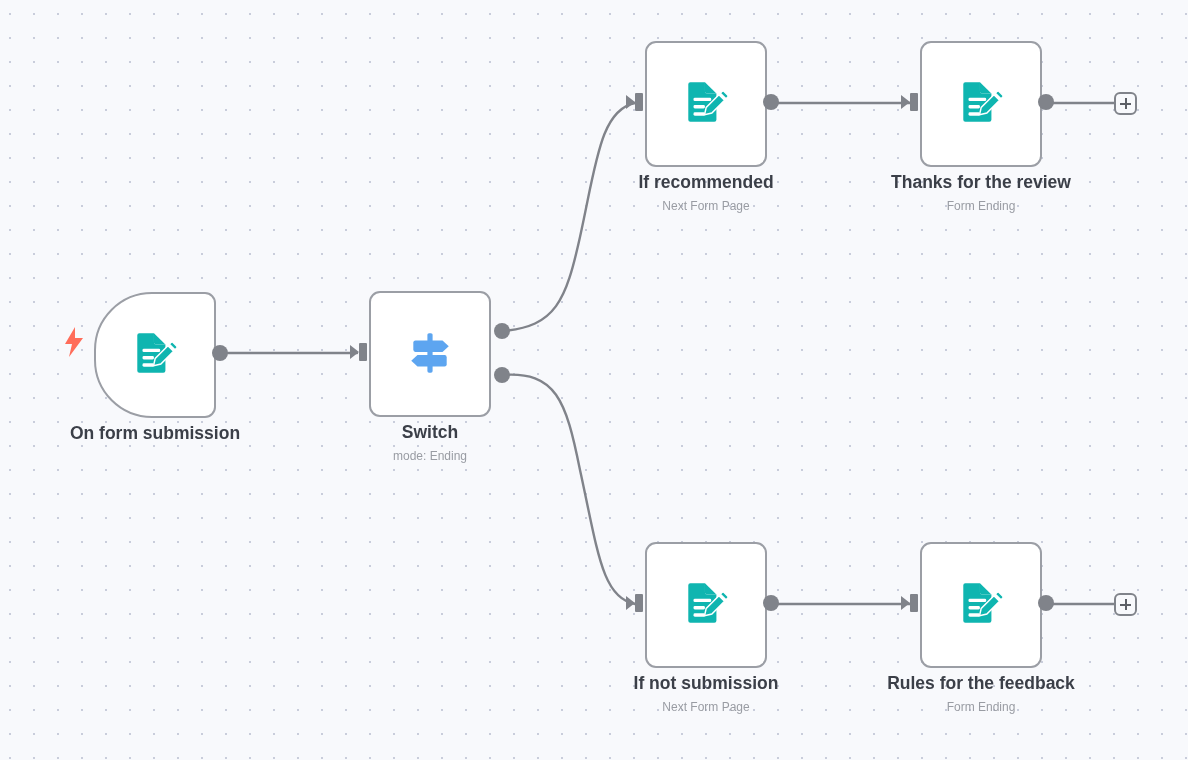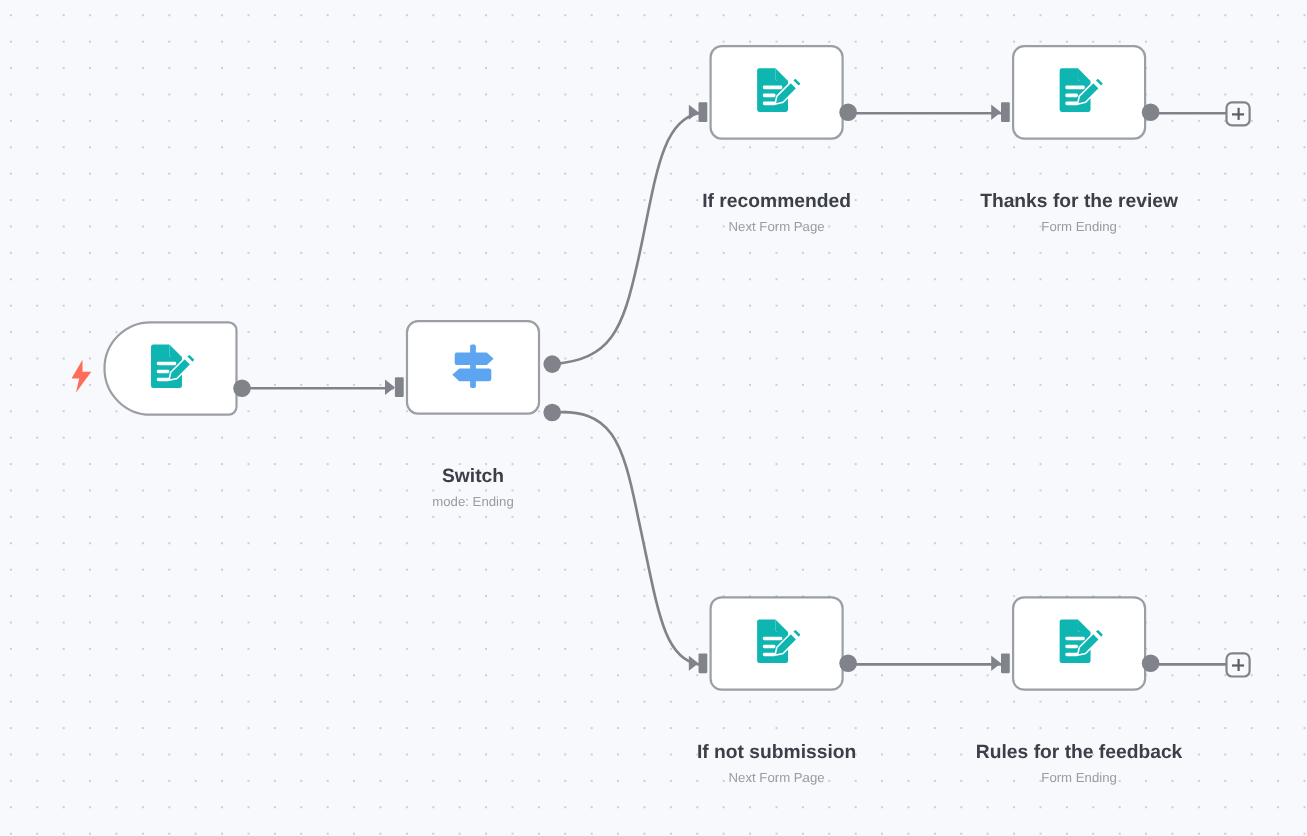--- a/index.html
+++ b/index.html
@@ -39,21 +39,21 @@
     fill: none;
     stroke: #80838a;
     stroke-width: 2.4px;
     stroke-linecap: round;
   }
 
   
   .node {
     position: absolute;
     width: 122px;
-    height: 86px;
+    height: 126px;
   }
   .node-card {
     position: absolute;
     left: 0;
     top: 0;
     width: 100%;
     height: 100%;
     box-sizing: border-box;
     background: #ffffff;
     border: 2px solid #9b9ea5;
@@ -176,20 +176,23 @@
         <path d="M7 5 a2 2 0 0 1 2-2 h14 v9 a2 2 0 0 0 2 2 h9 v25 a2 2 0 0 1 -2 2 H9 a2 2 0 0 1 -2-2 Z" fill="#0fb5b0"></path>
         <path d="M23 3 L34 14 H25 a2 2 0 0 1 -2-2 Z" fill="#0fb5b0"></path>
         <rect x="12" y="18" width="17" height="3.2" rx="1.3" fill="#ffffff"></rect>
         <rect x="12" y="25" width="11" height="3.2" rx="1.3" fill="#ffffff"></rect>
         <rect x="12" y="32" width="11" height="3.2" rx="1.3" fill="#ffffff"></rect>
         <path d="M41.6 12.2 l3.1 3.1 a1.6 1.6 0 0 1 0 2.3 L43.2 19 l-5.4-5.4 1.5-1.5 a1.6 1.6 0 0 1 2.3 0 Z" fill="#0fb5b0" stroke="#ffffff" stroke-width="1.4"></path>
         <path d="M36.4 15.1 l5.4 5.4 -12.2 12.2 -7 1.6 1.6-7 Z" fill="#0fb5b0" stroke="#ffffff" stroke-width="1.4"></path>
       </svg>
     </div>
     <div class="out-dot" style="left:118px; top:53px;"></div>
+    <div class="node-caption">
+      <div class="node-title">On form submission</div>
+    </div>
   </div>
 
   <div class="node" style="left:369px; top:291px;">
     <div class="in-arrow" style="left:-19px; top:50px;">
       <svg viewBox="0 0 22 22" width="22" height="22">
         <path d="M0 4 L9 11 L0 18 Z" fill="#80838a"></path>
         <rect x="9" y="2" width="8" height="18" rx="1" fill="#80838a"></rect>
       </svg>
     </div>
     <div class="node-card">

